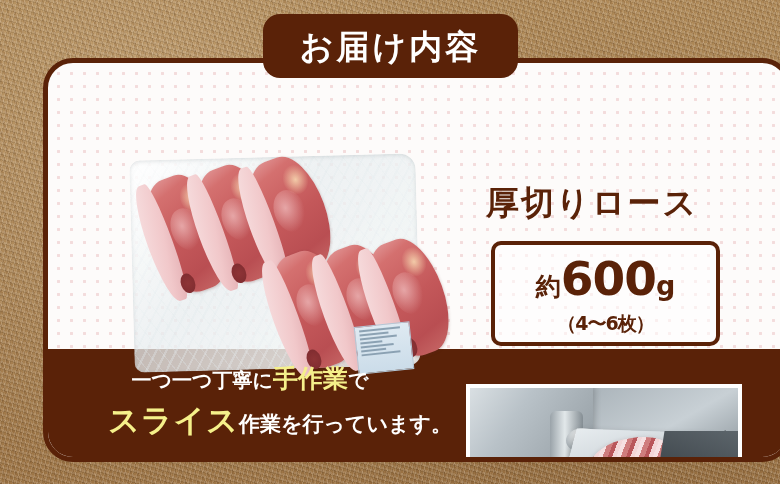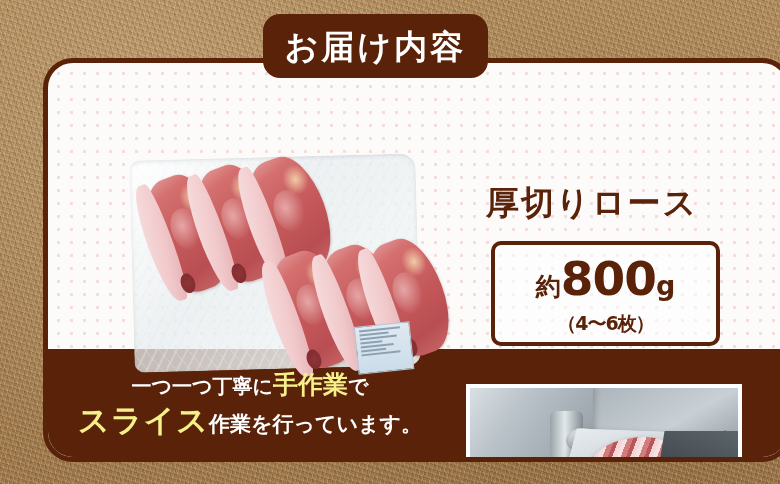--- a/index.html
+++ b/index.html
@@ -32,21 +32,21 @@
   }
 
   
   #footer-band{
     position:absolute;left:0;right:0;bottom:0;height:108px;
     background:#5a2208;
   }
 
   
   #banner{
-    position:absolute;left:263px;top:14px;width:225px;height:64px;
+    position:absolute;left:263px;top:14px;width:255px;height:64px;
     background:#5a2208;border-radius:17px;
     display:flex;align-items:center;justify-content:center;
     z-index:6;
   }
   #banner-text{
     color:#fff;font-size:33px;font-weight:bold;letter-spacing:3px;
     line-height:1;
   }
 
   
@@ -188,21 +188,21 @@
   
   #slogan{
     position:absolute;left:0;width:404px;bottom:16px;
     text-align:center;z-index:8;line-height:1.28;
   }
   #slogan .line{white-space:nowrap;}
   #slogan .w{color:#ffffff;}
   #slogan .y{color:#f5f08a;}
   #line1{font-size:20px;font-weight:bold;letter-spacing:0px;margin-top:24px;}
   #line1 .y{font-size:25px;}
-  #line2{font-size:21px;font-weight:bold;}
+  #line2{font-size:21px;font-weight:bold;margin-top:6px;text-align:right;}
   #line2 .y{font-size:31px;letter-spacing:1px;}
 </style>
 </head>
 <body>
 
 <div id="stage">
 
   <div id="card">
 
     <div id="meat-photo">
@@ -252,21 +252,21 @@
           <i></i>
           <i></i>
       </div>
     </div>
 
     <div id="product-name">厚切りロース</div>
 
     <div id="weight-box">
       <div id="weight-line1">
         <span class="w-approx">約</span>
-        <span class="w-num">800</span>
+        <span class="w-num">600</span>
         <span class="w-unit">g</span>
       </div>
       <div id="weight-line2">（4〜6枚）</div>
     </div>
 
     <div id="footer-band"></div>
 
     <div id="slogan">
       <div class="line" id="line1">
         <span class="w">一つ一つ丁寧に</span><span class="y">手作業</span><span class="w">で</span>

